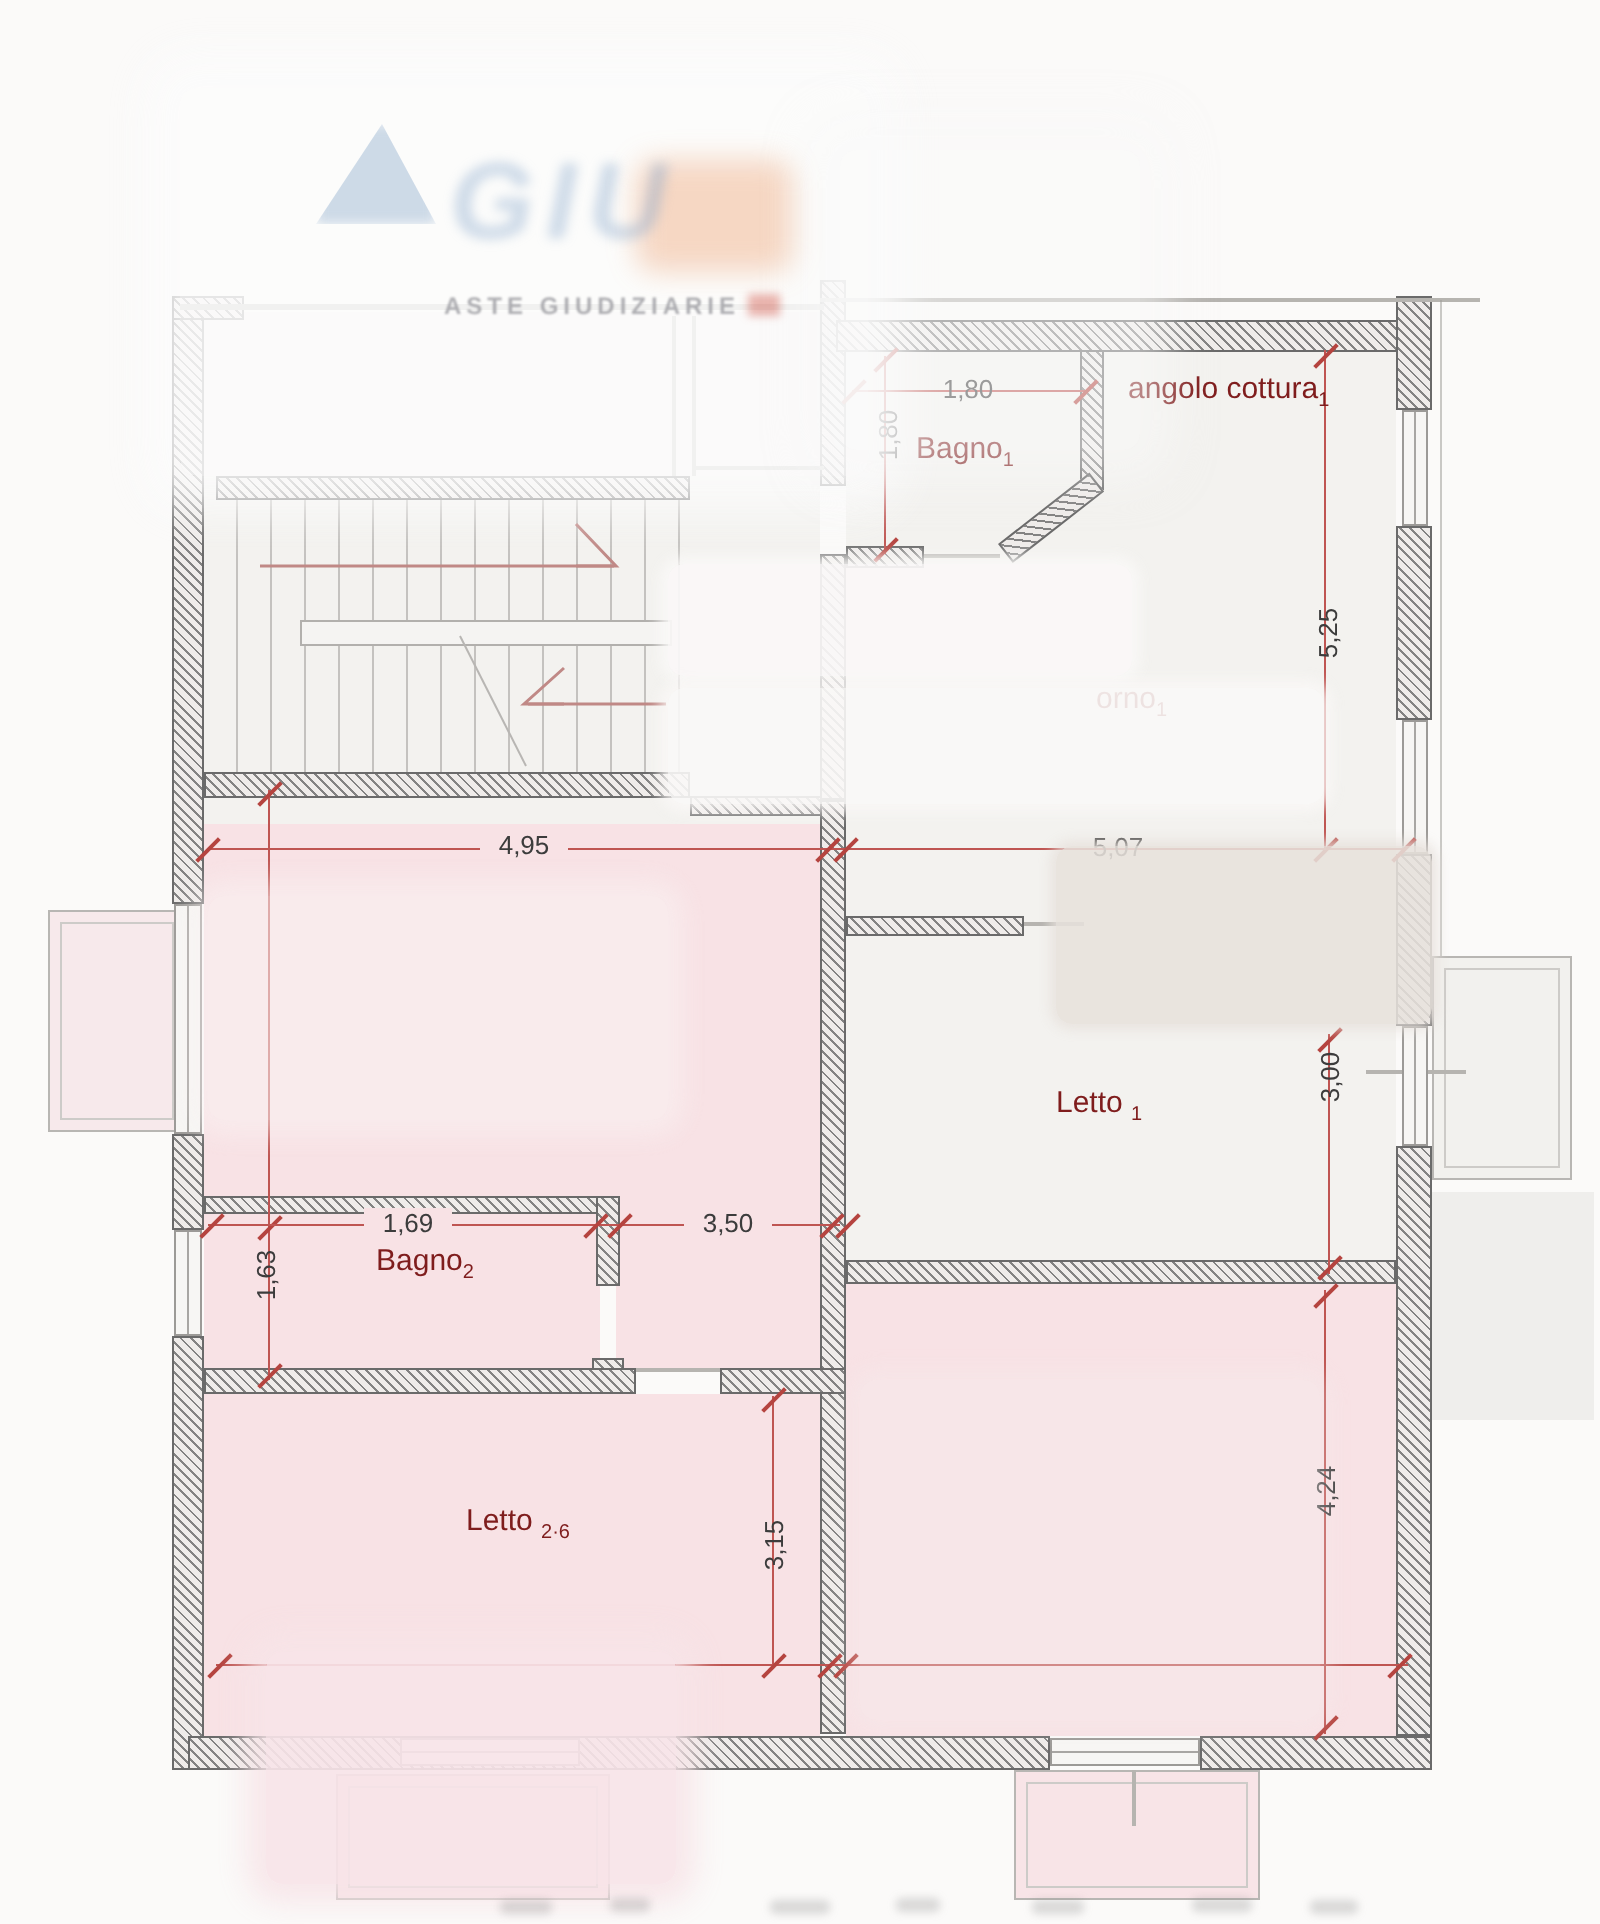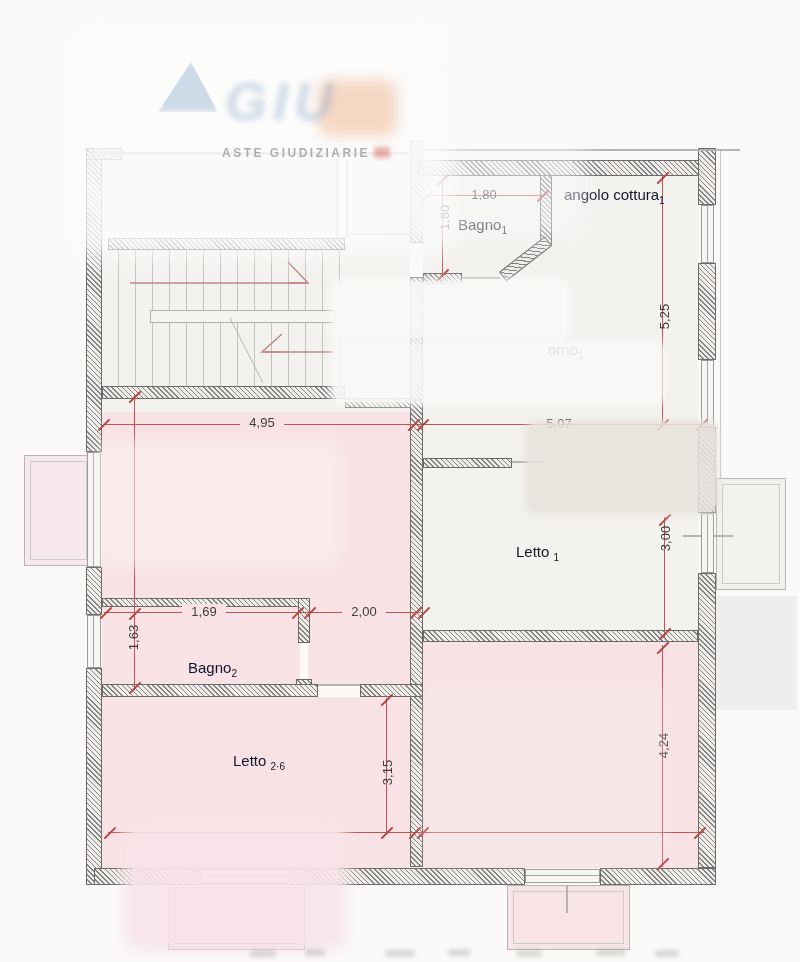--- a/index.html
+++ b/index.html
@@ -15,21 +15,21 @@
   .hairline{position:absolute;background:#b6b4b0;}
   .winv{position:absolute;box-sizing:border-box;border:1px solid #9c9a97;
         background:linear-gradient(90deg,transparent calc(50% - .5px),#a8a6a3 calc(50% - .5px),#a8a6a3 calc(50% + .5px),transparent calc(50% + .5px)),#f7f6f4;}
   .winh{position:absolute;box-sizing:border-box;border:1px solid #9c9a97;
         background:linear-gradient(180deg,transparent calc(50% - .5px),#a8a6a3 calc(50% - .5px),#a8a6a3 calc(50% + .5px),transparent calc(50% + .5px)),#f7f6f4;}
   .dline{position:absolute;background:#bf5552;}
   .tick{position:absolute;width:16px;height:2px;background:#b5443f;
         transform:translate(-8px,-1px) rotate(-45deg);}
   .dimtext{position:absolute;font-size:13px;color:#3c3c3c;white-space:nowrap;text-align:center;}
   .vtext{transform:rotate(-90deg);}
-  .rlabel{position:absolute;font-size:15px;color:#0f172a;white-space:nowrap;}
+  .rlabel{position:absolute;font-size:15px;color:#7f1d1d;white-space:nowrap;}
   .rlabel sub{font-size:10px;}
   .balc{position:absolute;box-sizing:border-box;border:1px solid #b8b6b3;}
   .balc .inner{position:absolute;left:5px;top:5px;right:5px;bottom:5px;border:1px solid #cdcbc8;}
   .stairs{position:absolute;background:repeating-linear-gradient(90deg,#c4c2bf 0 1px,transparent 1px 17px);}
   .landing{position:absolute;background:#f5f4f2;border:1px solid #b2b0ad;box-sizing:border-box;}
   .blur{position:absolute;border-radius:8px;}
   .wmtext{position:absolute;font-weight:bold;color:rgba(125,160,200,.38);filter:blur(3px);
           font-size:54px;letter-spacing:6px;font-style:italic;}
   .wmsub{position:absolute;font-weight:bold;font-size:12px;letter-spacing:2.5px;
          color:rgba(155,155,160,.8);filter:blur(.4px);}
@@ -168,30 +168,30 @@
   <div class="tick" style="left:423px;top:833px;"></div>
   <div class="tick" style="left:700px;top:833px;"></div>
 
   <div class="dimtext" style="left:462px;top:187px;width:44px;">1,80</div>
   <div class="dimtext vtext" style="left:424px;top:210px;width:40px;">1,80</div>
   <div class="dimtext vtext" style="left:644px;top:309px;width:40px;">5,25</div>
   <div class="dimtext" style="left:240px;top:415px;width:44px;background:#f8e2e5;">4,95</div>
   <div class="dimtext" style="left:537px;top:416px;width:44px;">5,07</div>
   <div class="dimtext vtext" style="left:645px;top:531px;width:40px;">3,00</div>
   <div class="dimtext" style="left:182px;top:604px;width:44px;background:#f8e2e5;">1,69</div>
-  <div class="dimtext" style="left:342px;top:604px;width:44px;background:#f8e2e5;">2,00</div>
+  <div class="dimtext" style="left:342px;top:604px;width:44px;background:#f8e2e5;">3,50</div>
   <div class="dimtext vtext" style="left:113px;top:630px;width:40px;">1,63</div>
   <div class="dimtext vtext" style="left:367px;top:765px;width:40px;">3,15</div>
   <div class="dimtext vtext" style="left:643px;top:738px;width:40px;">4,24</div>
 
   <div class="rlabel" style="left:458px;top:216px;"><span>Bagno</span><sub>1</sub></div>
   <div class="rlabel" style="left:564px;top:186px;"><span>angolo cottura</span><sub>1</sub></div>
   <div class="rlabel" style="left:548px;top:341px;"><span>orno</span><sub>1</sub></div>
-  <div class="rlabel" style="left:516px;top:543px;text-align:center;"><span>Letto </span><sub>1</sub></div>
-  <div class="rlabel" style="left:188px;top:659px;"><span>Bagno</span><sub>2</sub></div>
+  <div class="rlabel" style="left:528px;top:543px;text-align:center;"><span>Letto </span><sub>1</sub></div>
+  <div class="rlabel" style="left:188px;top:622px;"><span>Bagno</span><sub>2</sub></div>
   <div class="rlabel" style="left:233px;top:752px;"><span>Letto </span><sub>2·6</sub></div>
 
   <div class="blur" style="left:104px;top:448px;width:230px;height:112px;background:rgba(250,242,243,.55);box-shadow:0 0 12px 8px rgba(250,242,243,.55);"></div>
   <div class="blur" style="left:334px;top:282px;width:232px;height:56px;background:rgba(250,248,247,.93);box-shadow:0 0 7px 4px rgba(250,248,247,.9);"></div>
   <div class="blur" style="left:334px;top:344px;width:328px;height:58px;background:rgba(250,248,247,.9);box-shadow:0 0 7px 4px rgba(250,248,247,.85);"></div>
   <div class="blur" style="left:528px;top:423px;width:188px;height:89px;background:rgba(231,225,220,.88);box-shadow:0 0 6px 3px rgba(231,225,220,.8);"></div>
   <div class="blur" style="left:133px;top:826px;width:205px;height:116px;background:rgba(247,228,232,.92);box-shadow:0 0 14px 10px rgba(247,228,232,.85);"></div>
   <div class="blur" style="left:430px;top:690px;width:230px;height:170px;background:rgba(246,238,239,.35);box-shadow:0 0 10px 6px rgba(246,238,239,.3);"></div>
 
   <div class="blur" style="left:90px;top:44px;width:344px;height:194px;background:rgba(252,252,251,.85);box-shadow:0 0 22px 18px rgba(252,252,251,.85);"></div>

